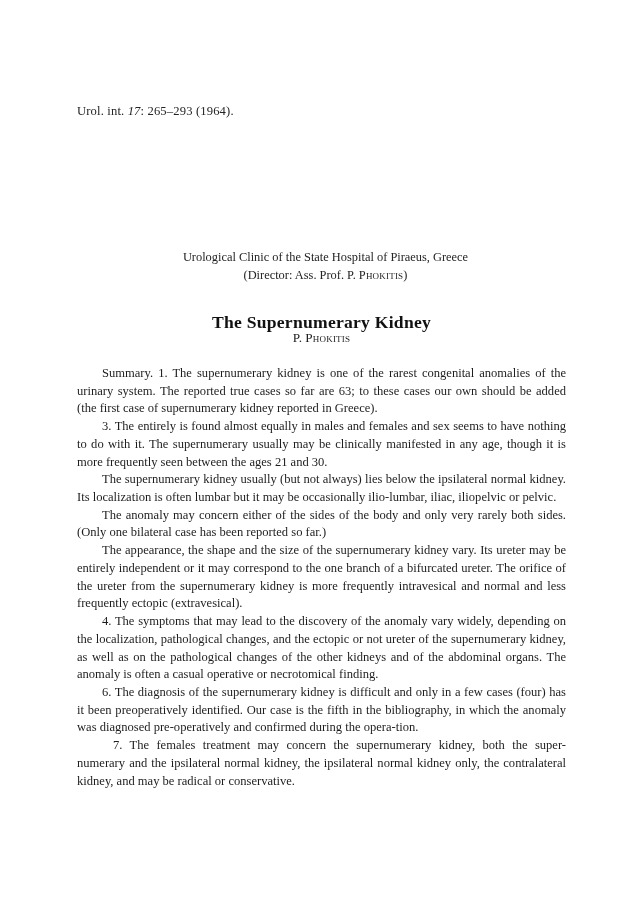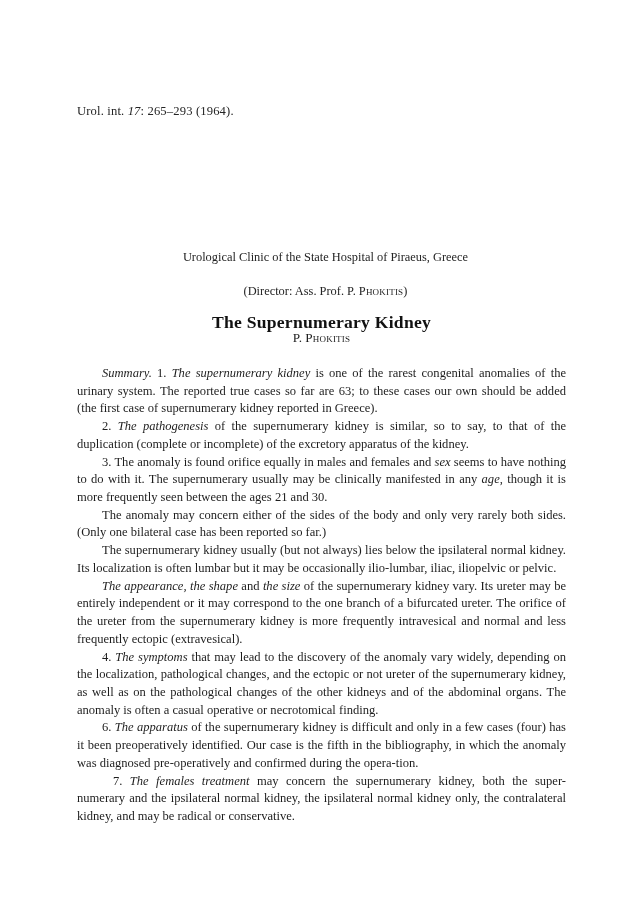--- a/index.html
+++ b/index.html
@@ -42,21 +42,21 @@
     left: 8px;
     right: 0;
     top: 249px;
     text-align: center;
     font-size: 12.4px;
     color: #242424;
     line-height: 16.5px;
   }
   .affiliation .line2 {
     display: block;
-    margin-top: 17px;
+    margin-top: 1px;
   }
   .smallcaps {
     font-variant: small-caps;
     letter-spacing: 0.2px;
   }
 
   
   .title {
     position: absolute;
     left: 0;
@@ -94,21 +94,20 @@
     hyphens: manual;
   }
   .body-text p {
     margin: 0;
     text-indent: 25px;
   }
   .body-text p.indent-deep {
     text-indent: 36px;
   }
   .it {
-    font-style: italic;
   }
 </style>
 </head>
 <body>
 
 <div class="page">
 
   <div class="journal-line"><span>Urol. int. </span><span class="vol">17</span><span>: 265–293  (1964).</span></div>
 
   <div class="affiliation">
@@ -117,33 +116,32 @@
   </div>
 
   <h1 class="title">The Supernumerary Kidney</h1>
 
   <div class="author"><span>P. </span><span class="smallcaps">Phokitis</span></div>
 
   <div class="body-text">
 
     <p><span class="it">Summary.</span><span> 1. </span><span class="it">The supernumerary kidney</span><span> is one of the rarest congenital anomalies of the urinary system. The reported true cases so far are 63; to these cases our own should be added (the first case of supernumerary kidney reported in Greece).</span></p>
 
-    <p><span>2. </span><span class="it">The pathogenesis</span><span> of the supernumerary kidney is similar, so to say, to that of the duplication (complete or incomplete) of the excretory apparatus of the kidney.</span></p>
 
 
-    <p><span>3. </span><span>The anomaly is found orifice equally in males and females and </span><span class="it">sex</span><span> seems to have nothing to do with it. The supernumerary usually may be clinically manifested in any </span><span class="it">age</span><span>, though it is more frequently seen between the ages 21 and 30.</span></p>
+    <p><span>3. </span><span>The entirely is found almost equally in males and females and </span><span class="it">sex</span><span> seems to have nothing to do with it. The supernumerary usually may be clinically manifested in any </span><span class="it">age</span><span>, though it is more frequently seen between the ages 21 and 30.</span></p>
+
+    <p><span>The supernumerary kidney usually (but not always) lies below the ipsilateral normal kidney. Its localization is often lumbar but it may be occasionally ilio-lumbar, iliac, iliopelvic or pelvic.</span></p>
 
     <p><span>The anomaly may concern either of the sides of the body and only very rarely both sides. (Only one bilateral case has been reported so far.)</span></p>
-
-    <p><span>The supernumerary kidney usually (but not always) lies below the ipsilateral normal kidney. Its localization is often lumbar but it may be occasionally ilio-lumbar, iliac, iliopelvic or pelvic.</span></p>
 
     <p><span class="it">The appearance, the shape</span><span> and </span><span class="it">the size</span><span> of the supernumerary kidney vary. Its ureter may be entirely independent or it may correspond to the one branch of a bifurcated ureter. The orifice of the ureter from the supernumerary kidney is more frequently intravesical and normal and less frequently ectopic (extravesical).</span></p>
 
     <p><span>4. </span><span class="it">The symptoms</span><span> that may lead to the discovery of the anomaly vary widely, depending on the localization, pathological changes, and the ectopic or not ureter of the supernumerary kidney, as well as on the pathological changes of the other kidneys and of the abdominal organs. The anomaly is often a casual operative or necrotomical finding.</span></p>
 
 
-    <p><span>6. </span><span class="it">The apparatus</span><span> of the supernumerary kidney is difficult and only in a few cases (four) has it been preoperatively identified. Our case is the fifth in the bibliography, in which the anomaly was diagnosed pre-operatively and confirmed during the opera-tion.</span></p>
+    <p><span>6. </span><span class="it">The diagnosis</span><span> of the supernumerary kidney is difficult and only in a few cases (four) has it been preoperatively identified. Our case is the fifth in the bibliography, in which the anomaly was diagnosed pre-operatively and confirmed during the opera-tion.</span></p>
 
     <p class="indent-deep"><span>7. </span><span class="it">The females treatment</span><span> may concern the supernumerary kidney, both the super-numerary and the ipsilateral normal kidney, the ipsilateral normal kidney only, the contralateral kidney, and may be radical or conservative.</span></p>
 
   </div>
 
 </div>
 
 </body></html>

